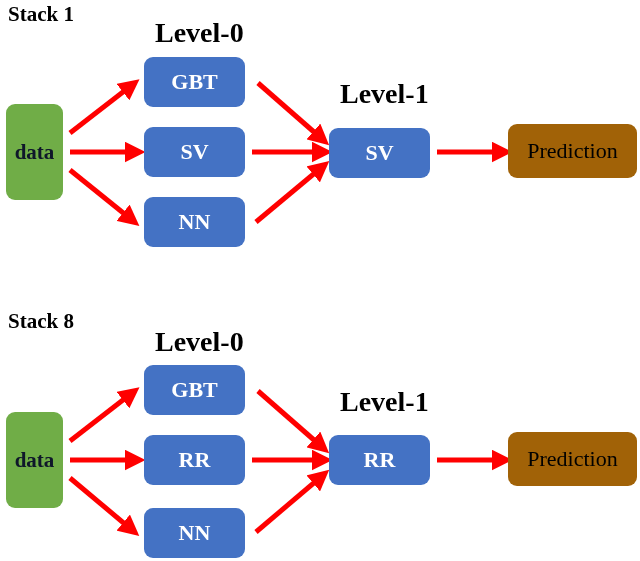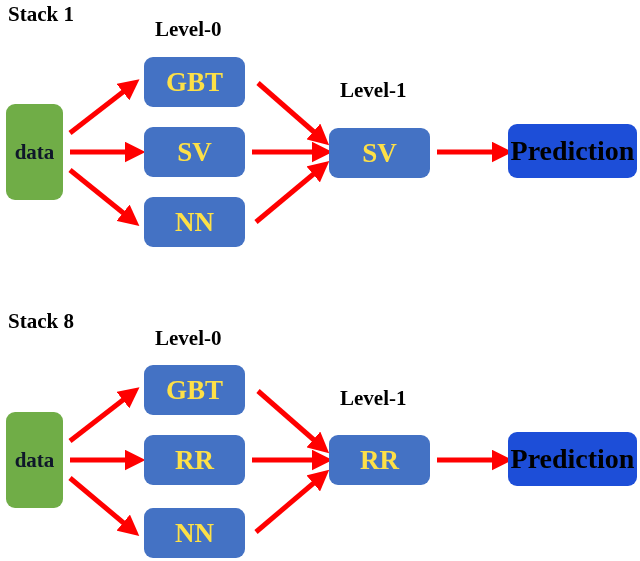--- a/index.html
+++ b/index.html
@@ -37,42 +37,42 @@
     white-space: nowrap;
   }
   .node-data {
     background: #70ad47;
     color: #0f172a;
     font-weight: bold;
     font-size: 21px;
   }
   .node-model {
     background: #4472c4;
-    color: #fde047;
+    color: #ffffff;
     font-weight: bold;
-    font-size: 27px;
+    font-size: 22px;
   }
   .node-prediction {
-    background: #1d4ed8;
+    background: #a16207;
     color: #000000;
-    font-weight: bold;
-    font-size: 28px;
+    font-weight: normal;
+    font-size: 22px;
   }
   .caption {
     position: absolute;
     font-weight: bold;
     color: #000000;
     white-space: nowrap;
     line-height: 1;
   }
   .caption-stack {
     font-size: 21px;
   }
   .caption-level {
-    font-size: 21px;
+    font-size: 28px;
   }
 </style>
 </head>
 <body>
 
 <div id="canvas">
 
   <svg class="svg-layer" viewBox="0 0 640 561">
     <defs>
       <marker id="ah" markerWidth="4.2" markerHeight="4.2" refX="2.3" refY="2.1" orient="auto" markerUnits="strokeWidth">

